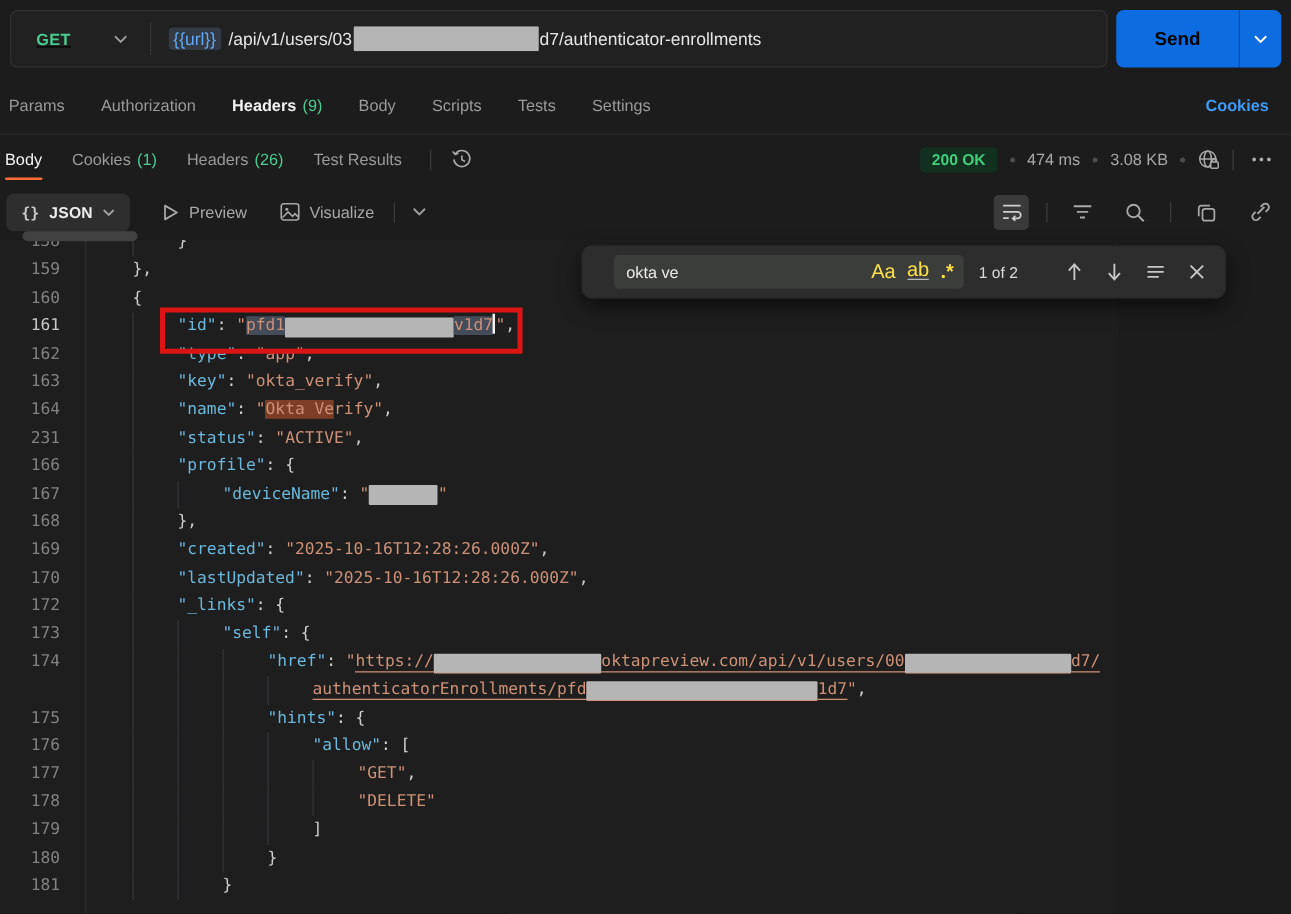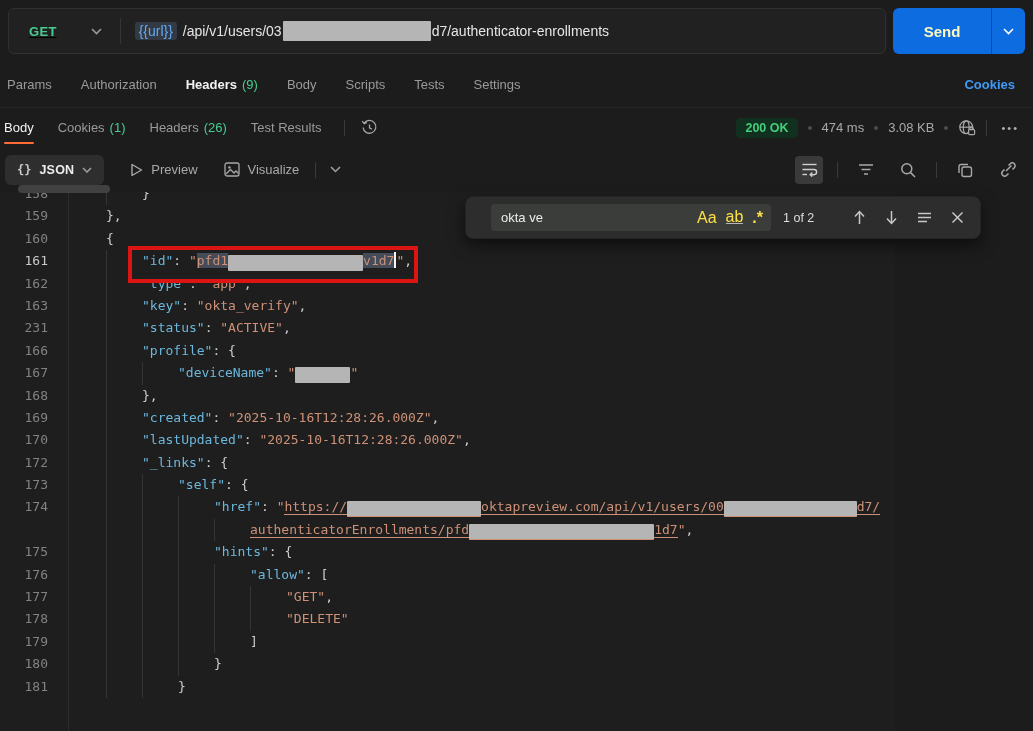--- a/index.html
+++ b/index.html
@@ -15,21 +15,21 @@
   .url-input{position:absolute;left:8px;top:8px;width:878px;height:46px;border:1px solid #303030;
     border-radius:6px;background:#212121;display:flex;align-items:center;}
   .method{display:flex;align-items:center;gap:34px;padding:0 18px 0 20px;height:100%;cursor:pointer;text-decoration:underline;}
   .method-label{color:var(--method-green);font-weight:bold;font-size:13px;letter-spacing:.3px;}
   .divider-v{width:1px;height:26px;background:#353535;}
   .url-text{flex:1;display:flex;align-items:center;padding-left:14px;font-size:14px;color:#e6e6e6;white-space:pre;overflow:hidden;}
   .url-var{color:var(--link-blue);background:#333a43;border-radius:3px;padding:1px 4px;margin-right:2px;}
   .redact{display:inline-block;background:var(--redact-gray);border-radius:1px;height:17px;vertical-align:middle;}
   .urlredact{width:148px;height:20px;margin:0 1px;}
   .send{position:absolute;left:893px;top:8px;width:132px;height:46px;background:var(--send-blue);
-    border-radius:6px;display:flex;align-items:stretch;color:#fef9c3;cursor:pointer;}
+    border-radius:6px;display:flex;align-items:stretch;color:#000000;cursor:pointer;}
   .send-main{flex:1;display:flex;align-items:center;justify-content:center;font-size:15px;font-weight:bold;}
   .send-sep{width:1px;background:rgba(0,0,0,.28);}
   .send-caret{width:33px;display:flex;align-items:center;justify-content:center;}
 
   
   .reqtabs{position:absolute;left:0;top:62px;width:1033px;height:46px;border-bottom:1px solid #282828;
     display:flex;align-items:center;padding:0 18px 0 7px;gap:29px;font-size:13px;color:var(--dim);}
   .reqtab{display:flex;gap:5px;cursor:pointer;}
   .reqtab.active .tlabel{color:#f2f2f2;font-weight:bold;}
   .tcount{color:var(--count-green);}
@@ -267,20 +267,21 @@
 
   <div class="codearea">
     <div class="gutterline"></div>
     <div id="code-rows">
         <div class="crow"><span class="lnum">158</span><div class="guide" style="left: 106px;"></div><span class="cline" style="left: 142px;"><span class="tp">}</span></span></div>
         <div class="crow"><span class="lnum">159</span><span class="cline" style="left: 106px;"><span class="tp">},</span></span></div>
         <div class="crow"><span class="lnum">160</span><span class="cline" style="left: 106px;"><span class="tp">{</span></span></div>
         <div class="crow"><span class="lnum cur">161</span><div class="guide" style="left: 106px;"></div><span class="cline" style="left: 142px;"><span class="tk">"id"</span><span class="tp">: </span><span class="ts">"</span><span class="ts sel">pfd1</span><span class="redact cred" style="width: 135px;"></span><span class="ts sel">v1d7</span><span class="cursorbar"></span><span class="ts">"</span><span class="tp">,</span></span></div>
         <div class="crow"><span class="lnum">162</span><div class="guide" style="left: 106px;"></div><span class="cline" style="left: 142px;"><span class="tk">"type"</span><span class="tp">: </span><span class="ts">"app"</span><span class="tp">,</span></span></div>
         <div class="crow"><span class="lnum">163</span><div class="guide" style="left: 106px;"></div><span class="cline" style="left: 142px;"><span class="tk">"key"</span><span class="tp">: </span><span class="ts">"okta_verify"</span><span class="tp">,</span></span></div>
+        <div class="crow"><span class="lnum">164</span><div class="guide" style="left: 106px;"></div><span class="cline" style="left: 142px;"><span class="tk">"name"</span><span class="tp">: </span><span class="ts">"</span><span class="ts hl">Okta Ve</span><span class="ts">rify</span><span class="ts">"</span><span class="tp">,</span></span></div>
         <div class="crow"><span class="lnum">231</span><div class="guide" style="left: 106px;"></div><span class="cline" style="left: 142px;"><span class="tk">"status"</span><span class="tp">: </span><span class="ts">"ACTIVE"</span><span class="tp">,</span></span></div>
         <div class="crow"><span class="lnum">166</span><div class="guide" style="left: 106px;"></div><span class="cline" style="left: 142px;"><span class="tk">"profile"</span><span class="tp">: </span><span class="tp">{</span></span></div>
         <div class="crow"><span class="lnum">167</span><div class="guide" style="left: 106px;"></div><div class="guide" style="left: 142px;"></div><span class="cline" style="left: 178px;"><span class="tk">"deviceName"</span><span class="tp">: </span><span class="ts">"</span><span class="redact cred" style="width: 55px;"></span><span class="ts">"</span></span></div>
         <div class="crow"><span class="lnum">168</span><div class="guide" style="left: 106px;"></div><span class="cline" style="left: 142px;"><span class="tp">},</span></span></div>
         <div class="crow"><span class="lnum">169</span><div class="guide" style="left: 106px;"></div><span class="cline" style="left: 142px;"><span class="tk">"created"</span><span class="tp">: </span><span class="ts">"2025-10-16T12:28:26.000Z"</span><span class="tp">,</span></span></div>
         <div class="crow"><span class="lnum">170</span><div class="guide" style="left: 106px;"></div><span class="cline" style="left: 142px;"><span class="tk">"lastUpdated"</span><span class="tp">: </span><span class="ts">"2025-10-16T12:28:26.000Z"</span><span class="tp">,</span></span></div>
         <div class="crow"><span class="lnum">172</span><div class="guide" style="left: 106px;"></div><span class="cline" style="left: 142px;"><span class="tk">"_links"</span><span class="tp">: </span><span class="tp">{</span></span></div>
         <div class="crow"><span class="lnum">173</span><div class="guide" style="left: 106px;"></div><div class="guide" style="left: 142px;"></div><span class="cline" style="left: 178px;"><span class="tk">"self"</span><span class="tp">: </span><span class="tp">{</span></span></div>
         <div class="crow"><span class="lnum">174</span><div class="guide" style="left: 106px;"></div><div class="guide" style="left: 142px;"></div><div class="guide" style="left: 178px;"></div><span class="cline" style="left: 214px;"><span class="tk">"href"</span><span class="tp">: </span><span class="ts">"</span><span class="ts und">https://</span><span class="redact cred und" style="width: 134px;"></span><span class="ts und">oktapreview.com/api/v1/users/00</span><span class="redact cred und" style="width: 133px;"></span><span class="ts und">d7/</span></span></div>
         <div class="crow"><span class="lnum"></span><div class="guide" style="left: 106px;"></div><div class="guide" style="left: 142px;"></div><div class="guide" style="left: 178px;"></div><div class="guide" style="left: 214px;"></div><span class="cline" style="left: 250px;"><span class="ts und">authenticatorEnrollments/pfd</span><span class="redact cred und" style="width: 185px;"></span><span class="ts und">1d7</span><span class="ts">"</span><span class="tp">,</span></span></div>

